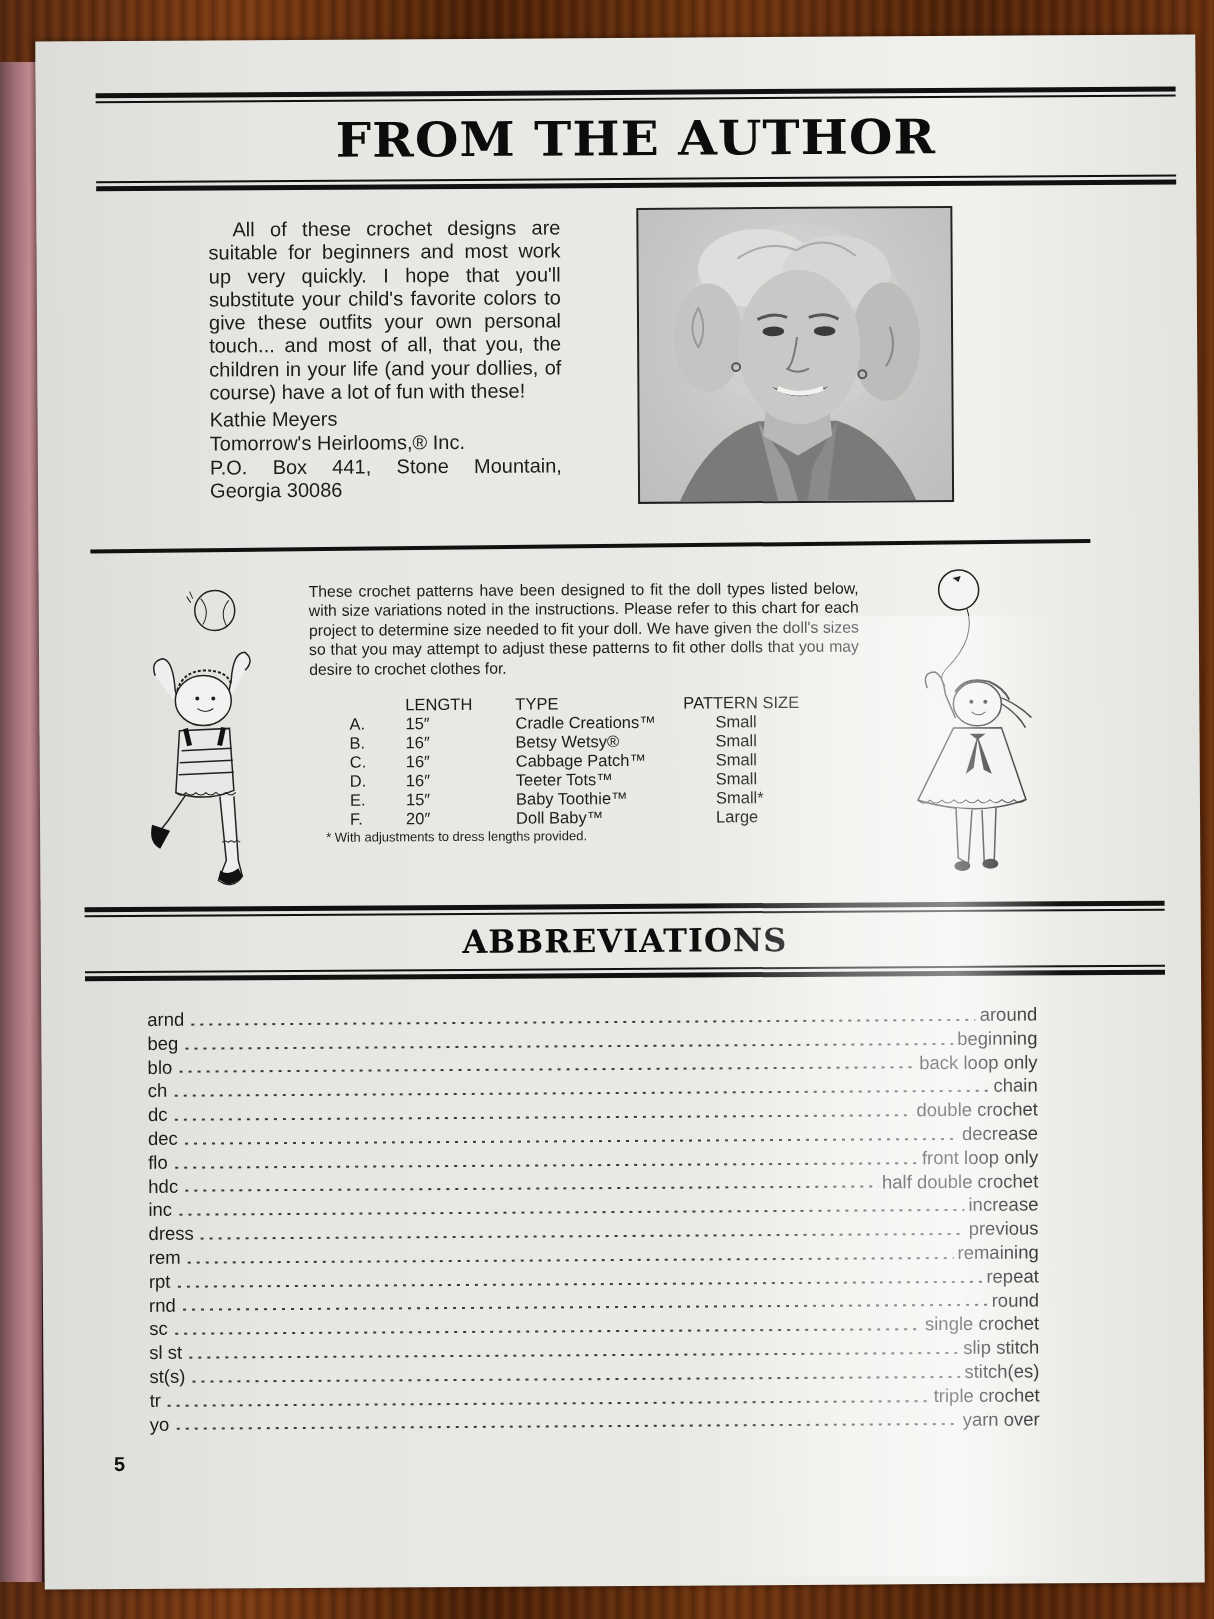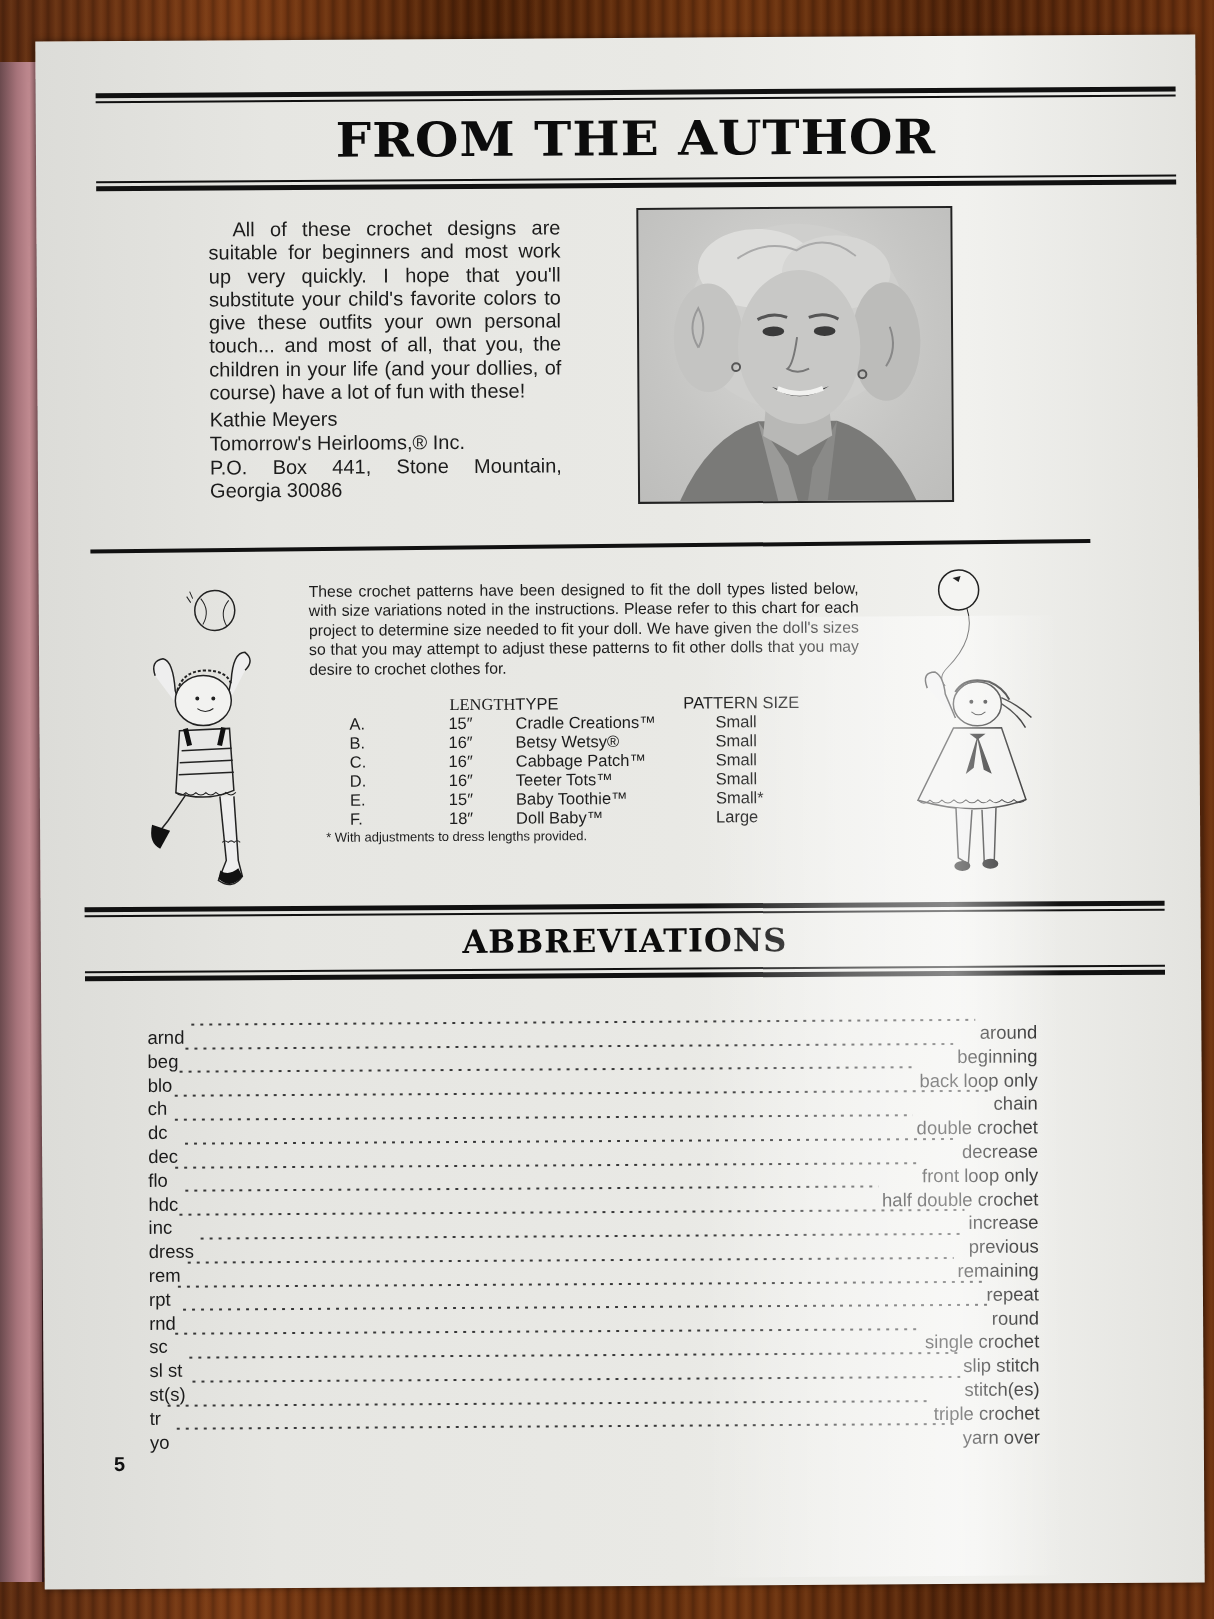--- a/index.html
+++ b/index.html
@@ -72,40 +72,40 @@
     position: absolute; left: 270px; top: 542px; width: 550px;
     font-size: 15.8px; line-height: 19.4px; color: #1c1c1c;
     text-align: justify;
   }
   .fit-text .last { text-align-last: left; }
   .size-table {
     position: absolute; left: 310px; top: 656px; font-size: 16.5px; line-height: 19px; color: #1c1c1c;
   }
   .size-table .row { display: flex; height: 19px; }
   .size-table .c-letter { width: 56px; }
-  .size-table .c-len { width: 110px; text-align: center; }
+  .size-table .c-len { width: 110px; text-align: left; }
   .size-table .c-type { width: 164px; padding-left: 0; }
   .size-table .c-size { width: 140px; text-align: left; padding-left: 36px; }
   .size-table .hdr .c-size { padding-left: 0; }
-  .size-table .hdr .c-len { text-align: right; padding-left: 44px; width: 154px; font-family: Liberation Serif, serif; }
+  .size-table .hdr .c-len { text-align: left; padding-left: 44px; width: 154px; }
   .size-table .hdr .c-letter { width: 12px; }
   .size-table .hdr .c-type { width: 168px; }
   .footnote {
     position: absolute; left: 286px; top: 790px; font-size: 13px; color: #1c1c1c;
   }
 
   .abbr-list {
     position: absolute; left: 106px; top: 968px; width: 890px;
     font-family: "Liberation Sans", sans-serif;
   }
   .abbr-row {
     display: flex; align-items: baseline; height: 23.8px;
     font-size: 18.5px; color: #1c1c1c;
   }
-  .abbr-key { white-space: nowrap; font-stretch: condensed; margin-top: 18px; }
+  .abbr-key { white-space: nowrap; font-stretch: condensed; }
   .abbr-dots {
     flex: 1; margin: 0 4px; height: 4px; align-self: flex-end; margin-bottom: 6px;
     background-image: radial-gradient(circle, #333 1.1px, transparent 1.4px);
     background-size: 9px 4px; background-repeat: repeat-x;
   }
   .abbr-val { white-space: nowrap; }
 
   .page-num {
     position: absolute; left: 70px; top: 1412px; font-size: 20px; font-weight: bold; color: #111;
   }
@@ -243,21 +243,21 @@
       <span class="c-size">Small</span>
     </div>
     <div class="row">
       <span class="c-letter">E.</span>
       <span class="c-len">15″</span>
       <span class="c-type">Baby Toothie™</span>
       <span class="c-size">Small*</span>
     </div>
     <div class="row">
       <span class="c-letter">F.</span>
-      <span class="c-len">18″</span>
+      <span class="c-len">20″</span>
       <span class="c-type">Doll Baby™</span>
       <span class="c-size">Large</span>
     </div>
   </div>
   <div class="footnote">*  With adjustments to dress lengths provided.</div>
 
   <svg class="doll-right" viewBox="0 0 140 320">
     <circle cx="62" cy="22" r="20" fill="#f4f4f2" stroke="#222" stroke-width="1.5"></circle>
     <path d="M56 10 l8 -2 l-2 6 Z" fill="#222"></path>
     <path d="M70 40 Q80 70 50 100 Q40 110 48 118" stroke="#222" fill="none"></path>

